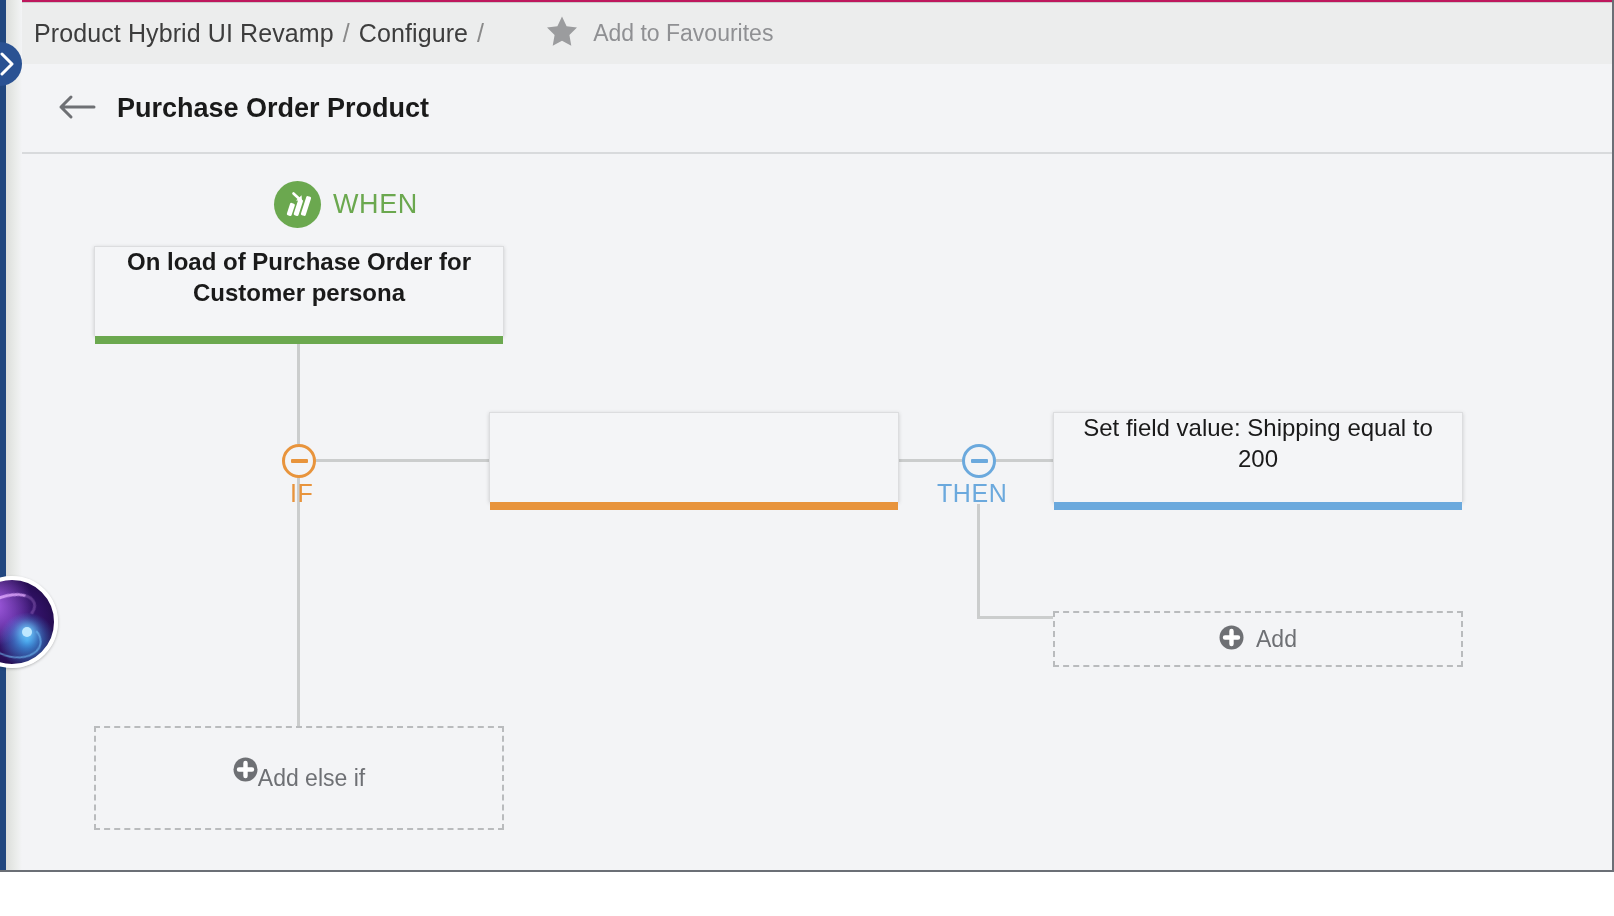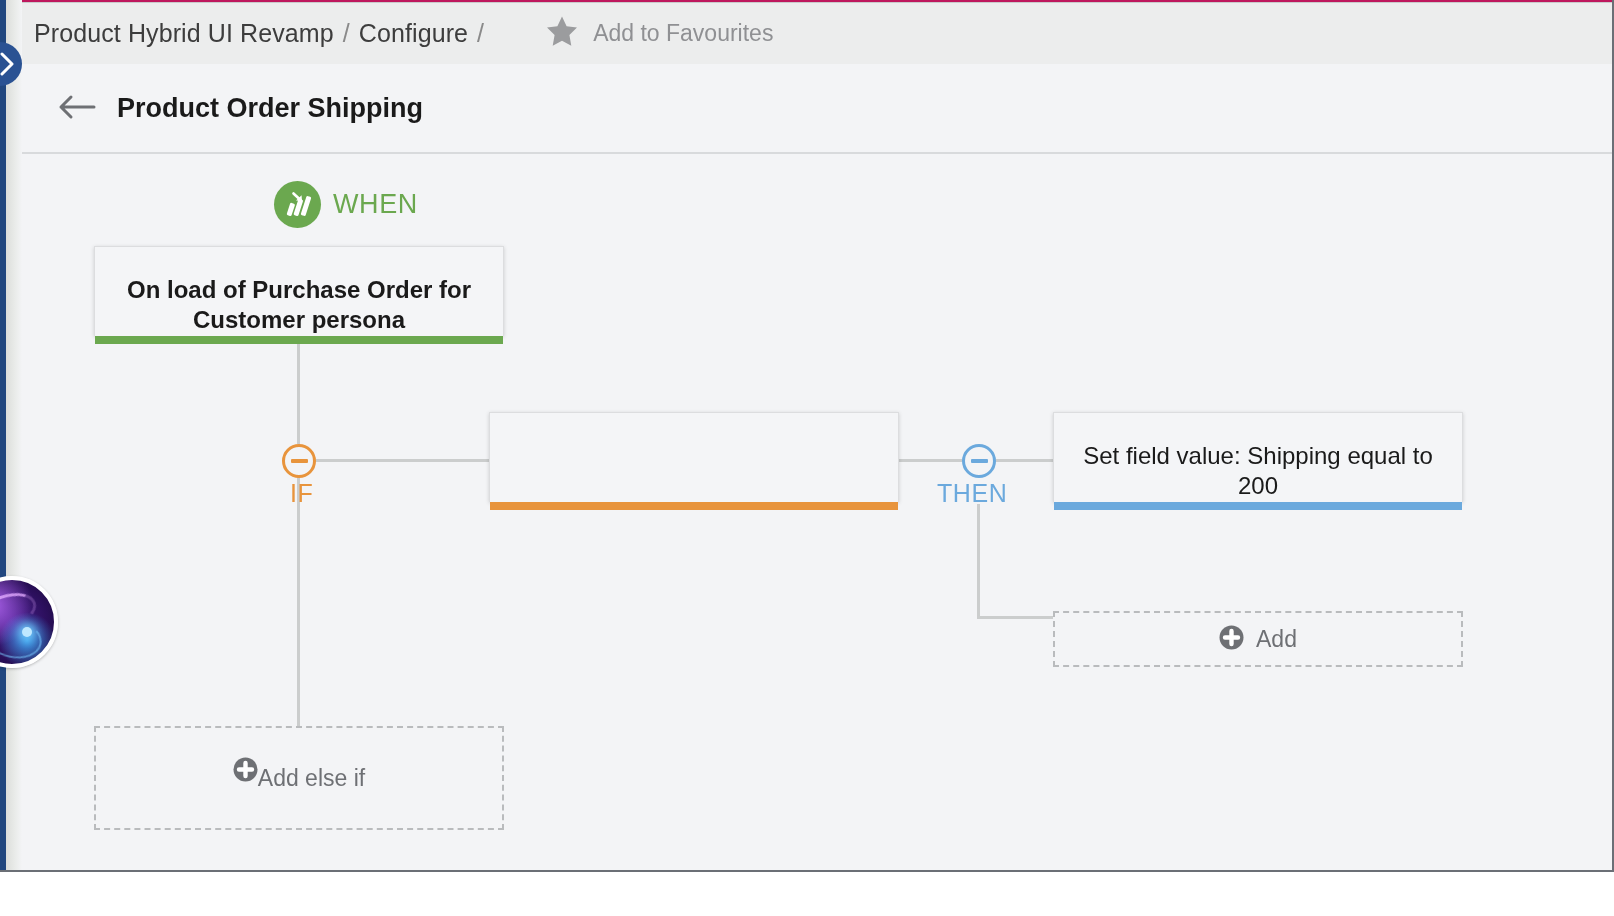--- a/index.html
+++ b/index.html
@@ -170,21 +170,21 @@
   .line { position: absolute; background: #cbcdcd; }
 
   
   .card {
     position: absolute;
     background: #f4f5f7;
     border: 1px solid #dcdddf;
     border-bottom: none;
     box-shadow: 0 1px 4px rgba(0,0,0,.16);
     display: flex;
-    align-items: flex-end;
+    align-items: flex-start;
     justify-content: center;
     text-align: center;
     cursor: pointer;
   }
   .card .card-text {
     padding: 0 22px;
     line-height: 1.28;
     color: #1a1a1a;
   }
   .card .accent {
@@ -317,21 +317,21 @@
       <span class="fav-label">Add to Favourites</span>
     </div>
   </div>
 
   <div class="page-header">
     <span class="back-arrow">
       <svg width="38" height="26" viewBox="0 0 38 26" aria-hidden="true">
         <path d="M36 13 L3 13 M13 3 L3 13 L13 23" fill="none" stroke="#6e7074" stroke-width="3" stroke-linecap="round" stroke-linejoin="round"></path>
       </svg>
     </span>
-    <span class="page-title">Product Order Shipping</span>
+    <span class="page-title">Purchase Order Product</span>
   </div>
   <div class="hdr-divider"></div>
 
   <div class="canvas">
 
     <div class="line" style="left:275px; top:182px; width:3px; height:108px;"></div>
     <div class="line" style="left:294px; top:305px; width:173px; height:3px;"></div>
     <div class="line" style="left:877px; top:305px; width:63px; height:3px;"></div>
     <div class="line" style="left:974px; top:305px; width:57px; height:3px;"></div>
     <div class="line" style="left:955px; top:350px; width:3px; height:115px;"></div>

